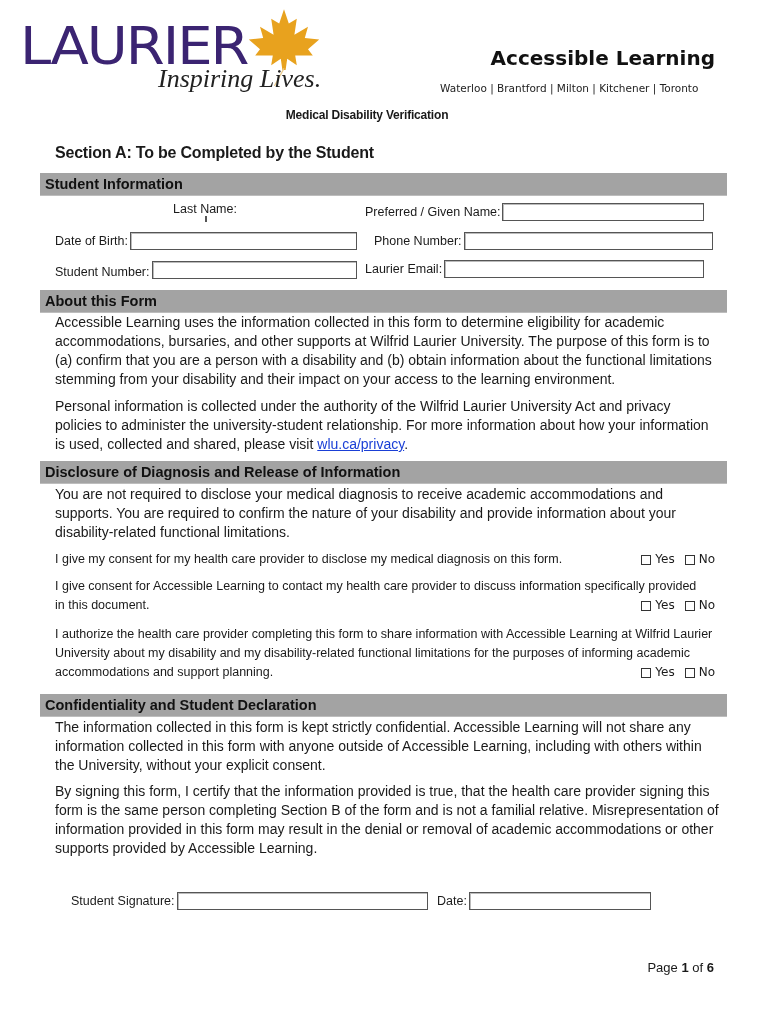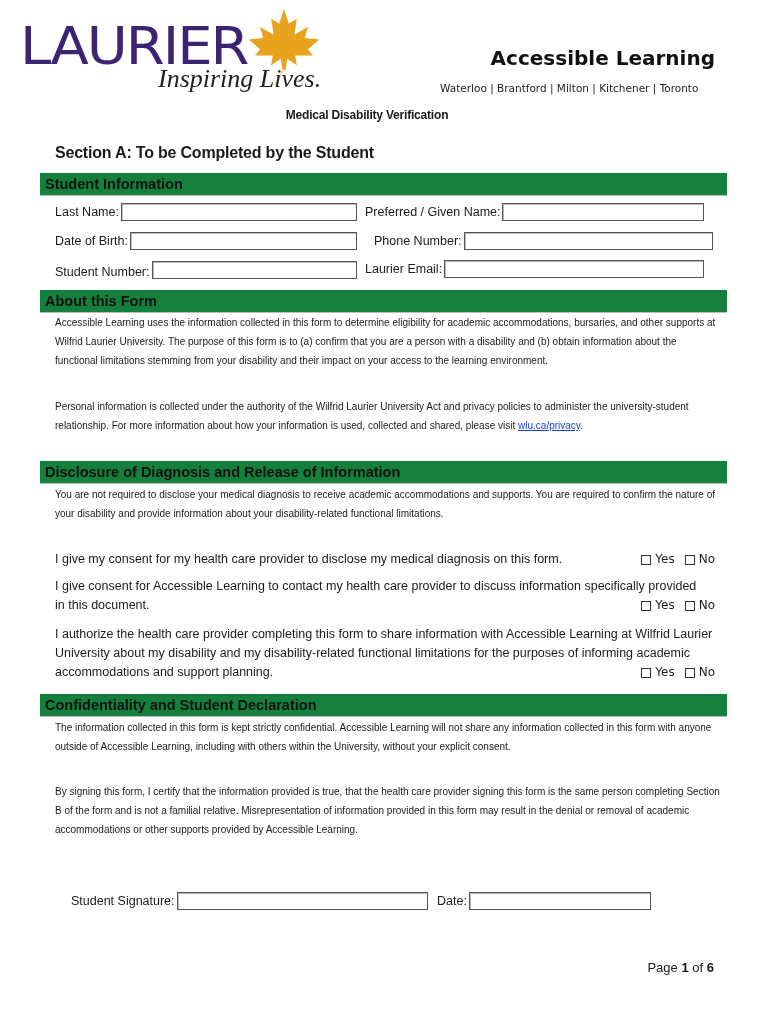--- a/index.html
+++ b/index.html
@@ -16,29 +16,29 @@
   .leaf { left: 244px; top: 6px; width: 80px; height: 80px; }
 
   .dept { right: 55px; top: 46px; font-family: "DejaVu Sans", sans-serif; font-weight: bold;
           font-size: 20px; color: #111; margin-left: 48px; }
   .campuses { left: 440px; top: 82px; font-family: "DejaVu Sans", sans-serif; font-size: 10.5px; color: #222; }
 
   .doc-title { left: 0; width: 734px; top: 108px; text-align: center; font-weight: bold;
                font-size: 12px; letter-spacing: -0.2px; }
   .section-title { left: 55px; top: 144px; font-weight: bold; font-size: 16px; letter-spacing: -0.2px; }
 
-  .band { left: 40px; width: 687px; height: 22px; background: #15803d; border-bottom: 1px solid #bdbdbd; }
+  .band { left: 40px; width: 687px; height: 22px; background: #a3a3a3; border-bottom: 1px solid #bdbdbd; }
   .band span { position: absolute; left: 5px; top: 3px; font-weight: bold; font-size: 14.5px; color: #111; }
 
   .field-row { display: flex; align-items: center; height: 20px; font-size: 12.5px; }
   .field-row .lbl { white-space: nowrap; margin-right: 2px; }
   .field-row .box { height: 18px; border: 1px solid #555; box-sizing: border-box; background: #fff;
                     box-shadow: inset 1px 1px 0 #bbb; }
 
-  .para { left: 55px; width: 665px; font-size: 10px; line-height: 19px; }
+  .para { left: 55px; width: 665px; font-size: 14px; line-height: 19px; }
   .para a { color: #1a3fd6; text-decoration: underline; }
 
   .consent { left: 55px; width: 660px; font-size: 12.5px; line-height: 19px; }
   .yn { position: absolute; right: 0; bottom: 0; display: flex; gap: 10px; font-family: "DejaVu Sans", sans-serif; font-size: 12px; }
   .yn .opt { display: flex; align-items: center; gap: 4px; }
   .cb { width: 10px; height: 10px; border: 1px solid #333; display: inline-block; box-sizing: border-box; }
 
   .page-num { right: 56px; top: 960px; font-size: 13px; }
   .page-num b { font-weight: bold; }
 </style>
@@ -54,21 +54,21 @@
 <div class="abs dept">Accessible Learning</div>
 <div class="abs campuses">Waterloo | Brantford | Milton | Kitchener | Toronto</div>
 
 <div class="abs doc-title">Medical Disability Verification</div>
 <div class="abs section-title">Section A: To be Completed by the Student</div>
 
 <div class="abs band" style="top:173px;">
   <span>Student Information</span>
 </div>
 
-<div class="abs field-row" style="left:55px; top:202px; width:302px;">
+<div class="abs field-row" style="left:55px; top:202px; width:302px;flex-direction:column;">
   <span class="lbl">Last Name:</span>
   <span class="box" style="flex:1"></span>
 </div>
 <div class="abs field-row" style="left:365px; top:202px; width:339px;">
   <span class="lbl">Preferred / Given Name:</span>
   <span class="box" style="flex:1"></span>
 </div>
 <div class="abs field-row" style="left:55px; top:231px; width:302px;">
   <span class="lbl">Date of Birth:</span>
   <span class="box" style="flex:1"></span>

